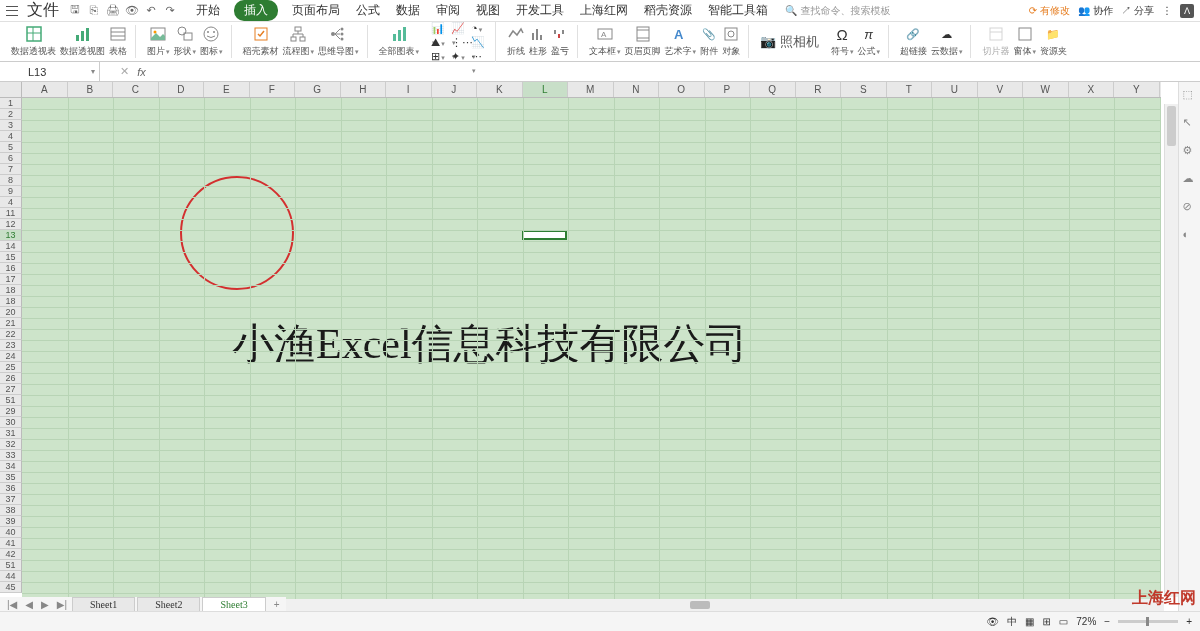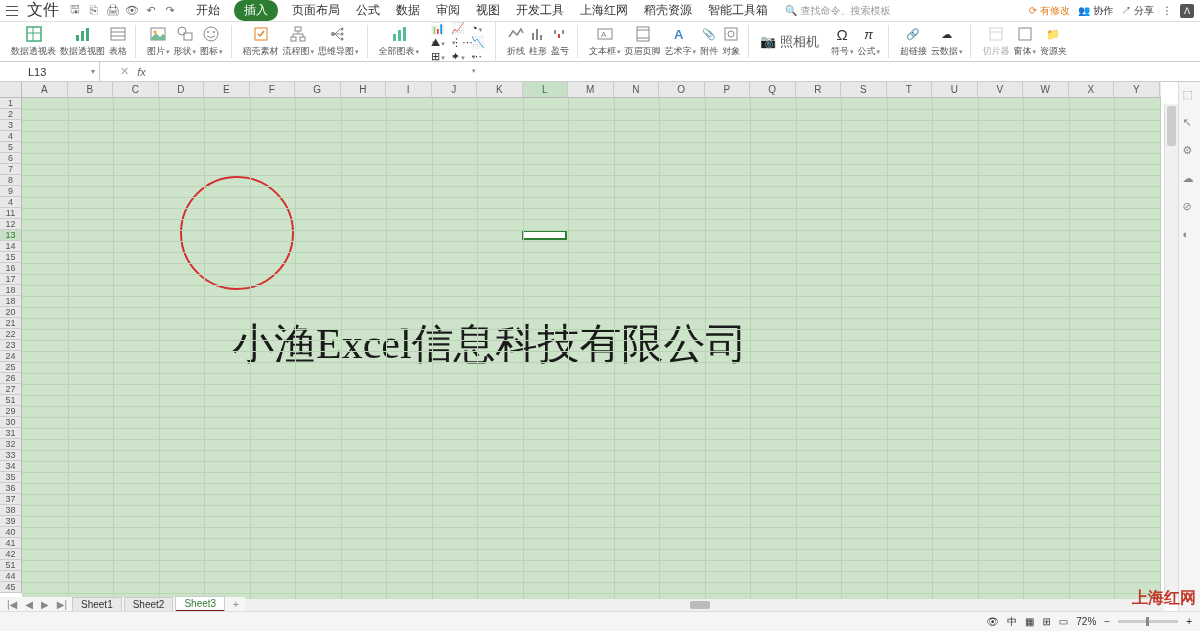--- a/index.html
+++ b/index.html
@@ -64,22 +64,22 @@
 
 
 .vscroll { position: absolute; right: 22px; top: 104px; width: 14px; bottom: 34px; background: #f0f0f0; border-left: 1px solid #ddd; }
 .vscroll-thumb { position: absolute; top: 2px; left: 2px; right: 2px; height: 40px; background: #ccc; border-radius: 2px; }
 .hscroll { position: absolute; bottom: 20px; left: 220px; right: 36px; height: 12px; background: #f0f0f0; }
 .hscroll-thumb { position: absolute; left: 470px; width: 20px; top: 2px; bottom: 2px; background: #bbb; border-radius: 2px; }
 
 
 .sheet-bar { position: absolute; bottom: 20px; left: 0; height: 14px; display: flex; align-items: center; font-size: 10px; background: #f5f5f5; padding-left: 4px; gap: 2px; }
 .sheet-nav { padding: 0 3px; color: #888; }
-.sheet-tab { padding: 1px 8px; background: #e8e8e8; border: 1px solid #ccc; }
-.sheet-tab.active { background: #fff; color: #2e7d32; border-bottom: 3px solid #7f1d1d; }
+.sheet-tab { padding: 1px 17px; background: #e8e8e8; border: 1px solid #ccc; font-family: Liberation Serif, serif; }
+.sheet-tab.active { background: #fff; color: #2e7d32; border-bottom: 1px solid #7f1d1d; }
 .sheet-add { padding: 0 6px; color: #888; }
 
 
 .statusbar { position: absolute; bottom: 0; left: 0; right: 0; height: 20px; background: #f5f5f5; border-top: 1px solid #ddd; display: flex; align-items: center; padding: 0 8px; font-size: 10px; }
 .status-right { margin-left: auto; display: flex; align-items: center; gap: 8px; }
 .zoom-slider { width: 60px; height: 3px; background: #ccc; position: relative; }
 .zoom-slider::after { content: ''; position: absolute; left: 28px; top: -3px; width: 3px; height: 9px; background: #888; }
 
 
 .brand-wm { position: absolute; right: 4px; bottom: 22px; font-size: 16px; color: #c0392b; font-weight: bold; font-family: "SimSun", serif; }

